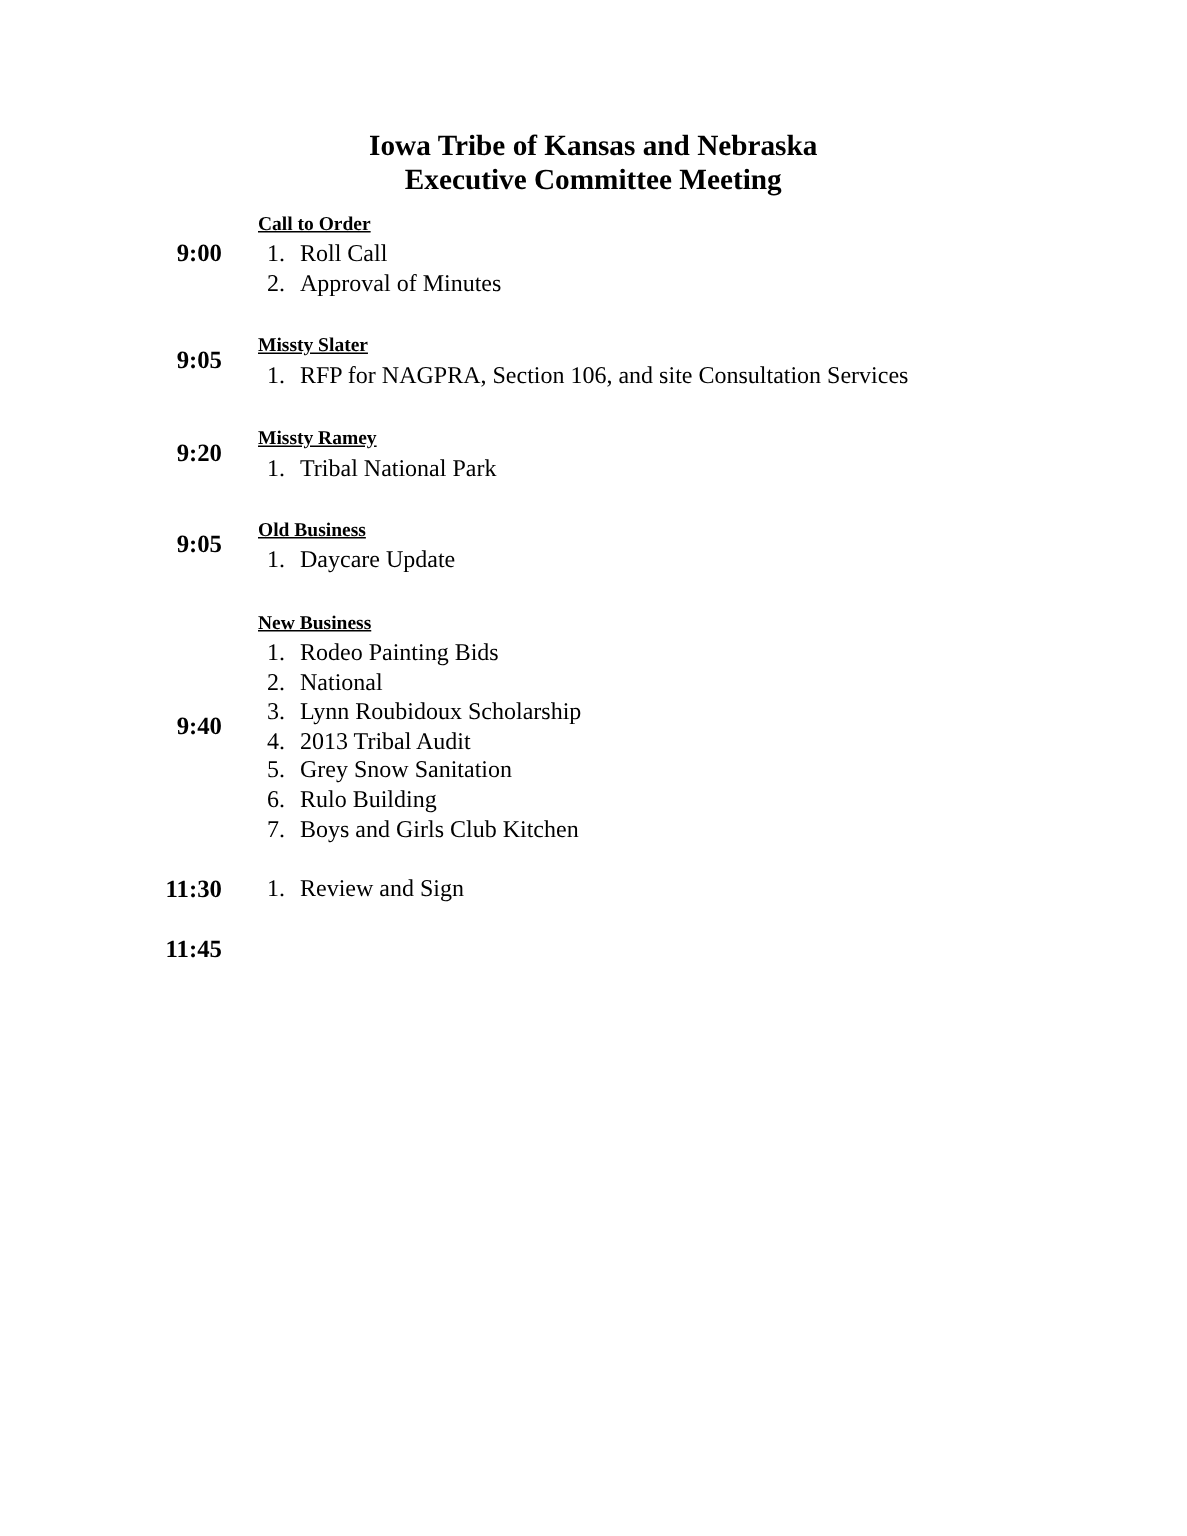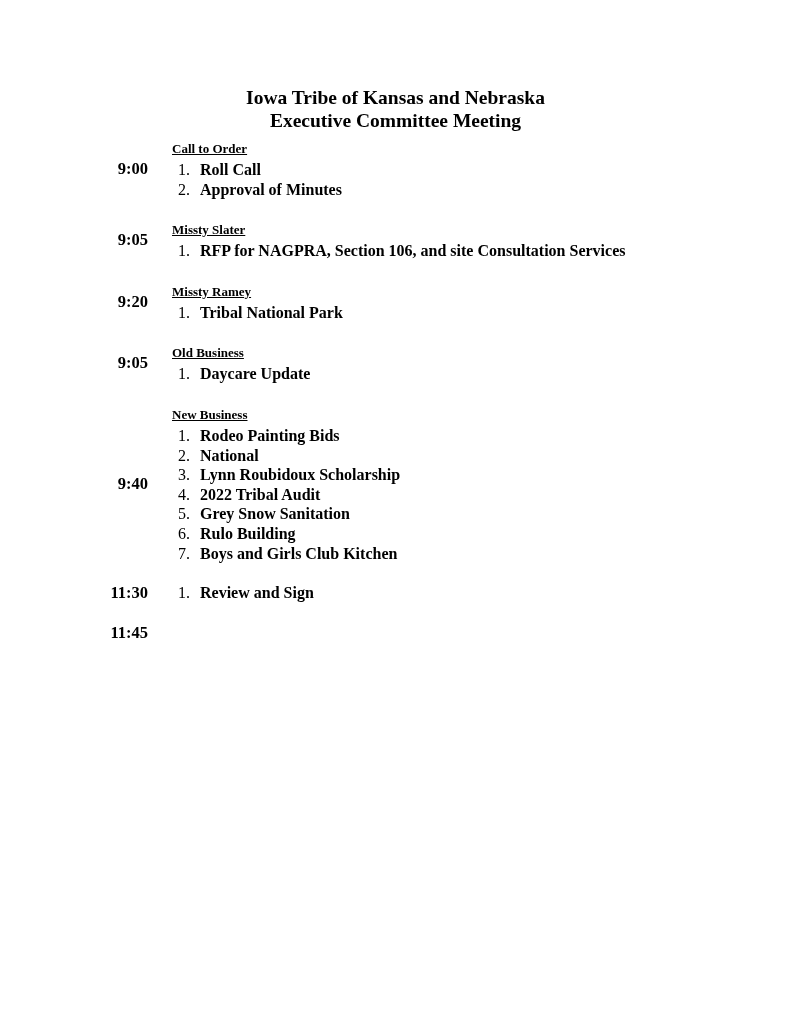--- a/index.html
+++ b/index.html
@@ -73,21 +73,20 @@
     display: flex;
     align-items: flex-start;
     margin: 0;
   }
   ol.sub-list li .num {
     flex: 0 0 auto;
     min-width: 22px;
   }
   ol.sub-list li .txt {
     flex: 1 1 auto;
-    font-weight: bold;
   }
   .gap {
     height: 20px;
   }
   .no-sub .body-col {
     padding-bottom: 0;
   }
 </style>
 </head>
 <body>
@@ -177,21 +176,21 @@
           <li>
             <span class="num">2.</span>
             <span class="txt">National</span>
           </li>
           <li>
             <span class="num">3.</span>
             <span class="txt">Lynn Roubidoux Scholarship</span>
           </li>
           <li>
             <span class="num">4.</span>
-            <span class="txt">2022 Tribal Audit</span>
+            <span class="txt">2013 Tribal Audit</span>
           </li>
           <li>
             <span class="num">5.</span>
             <span class="txt">Grey Snow Sanitation</span>
           </li>
           <li>
             <span class="num">6.</span>
             <span class="txt">Rulo Building</span>
           </li>
           <li>

